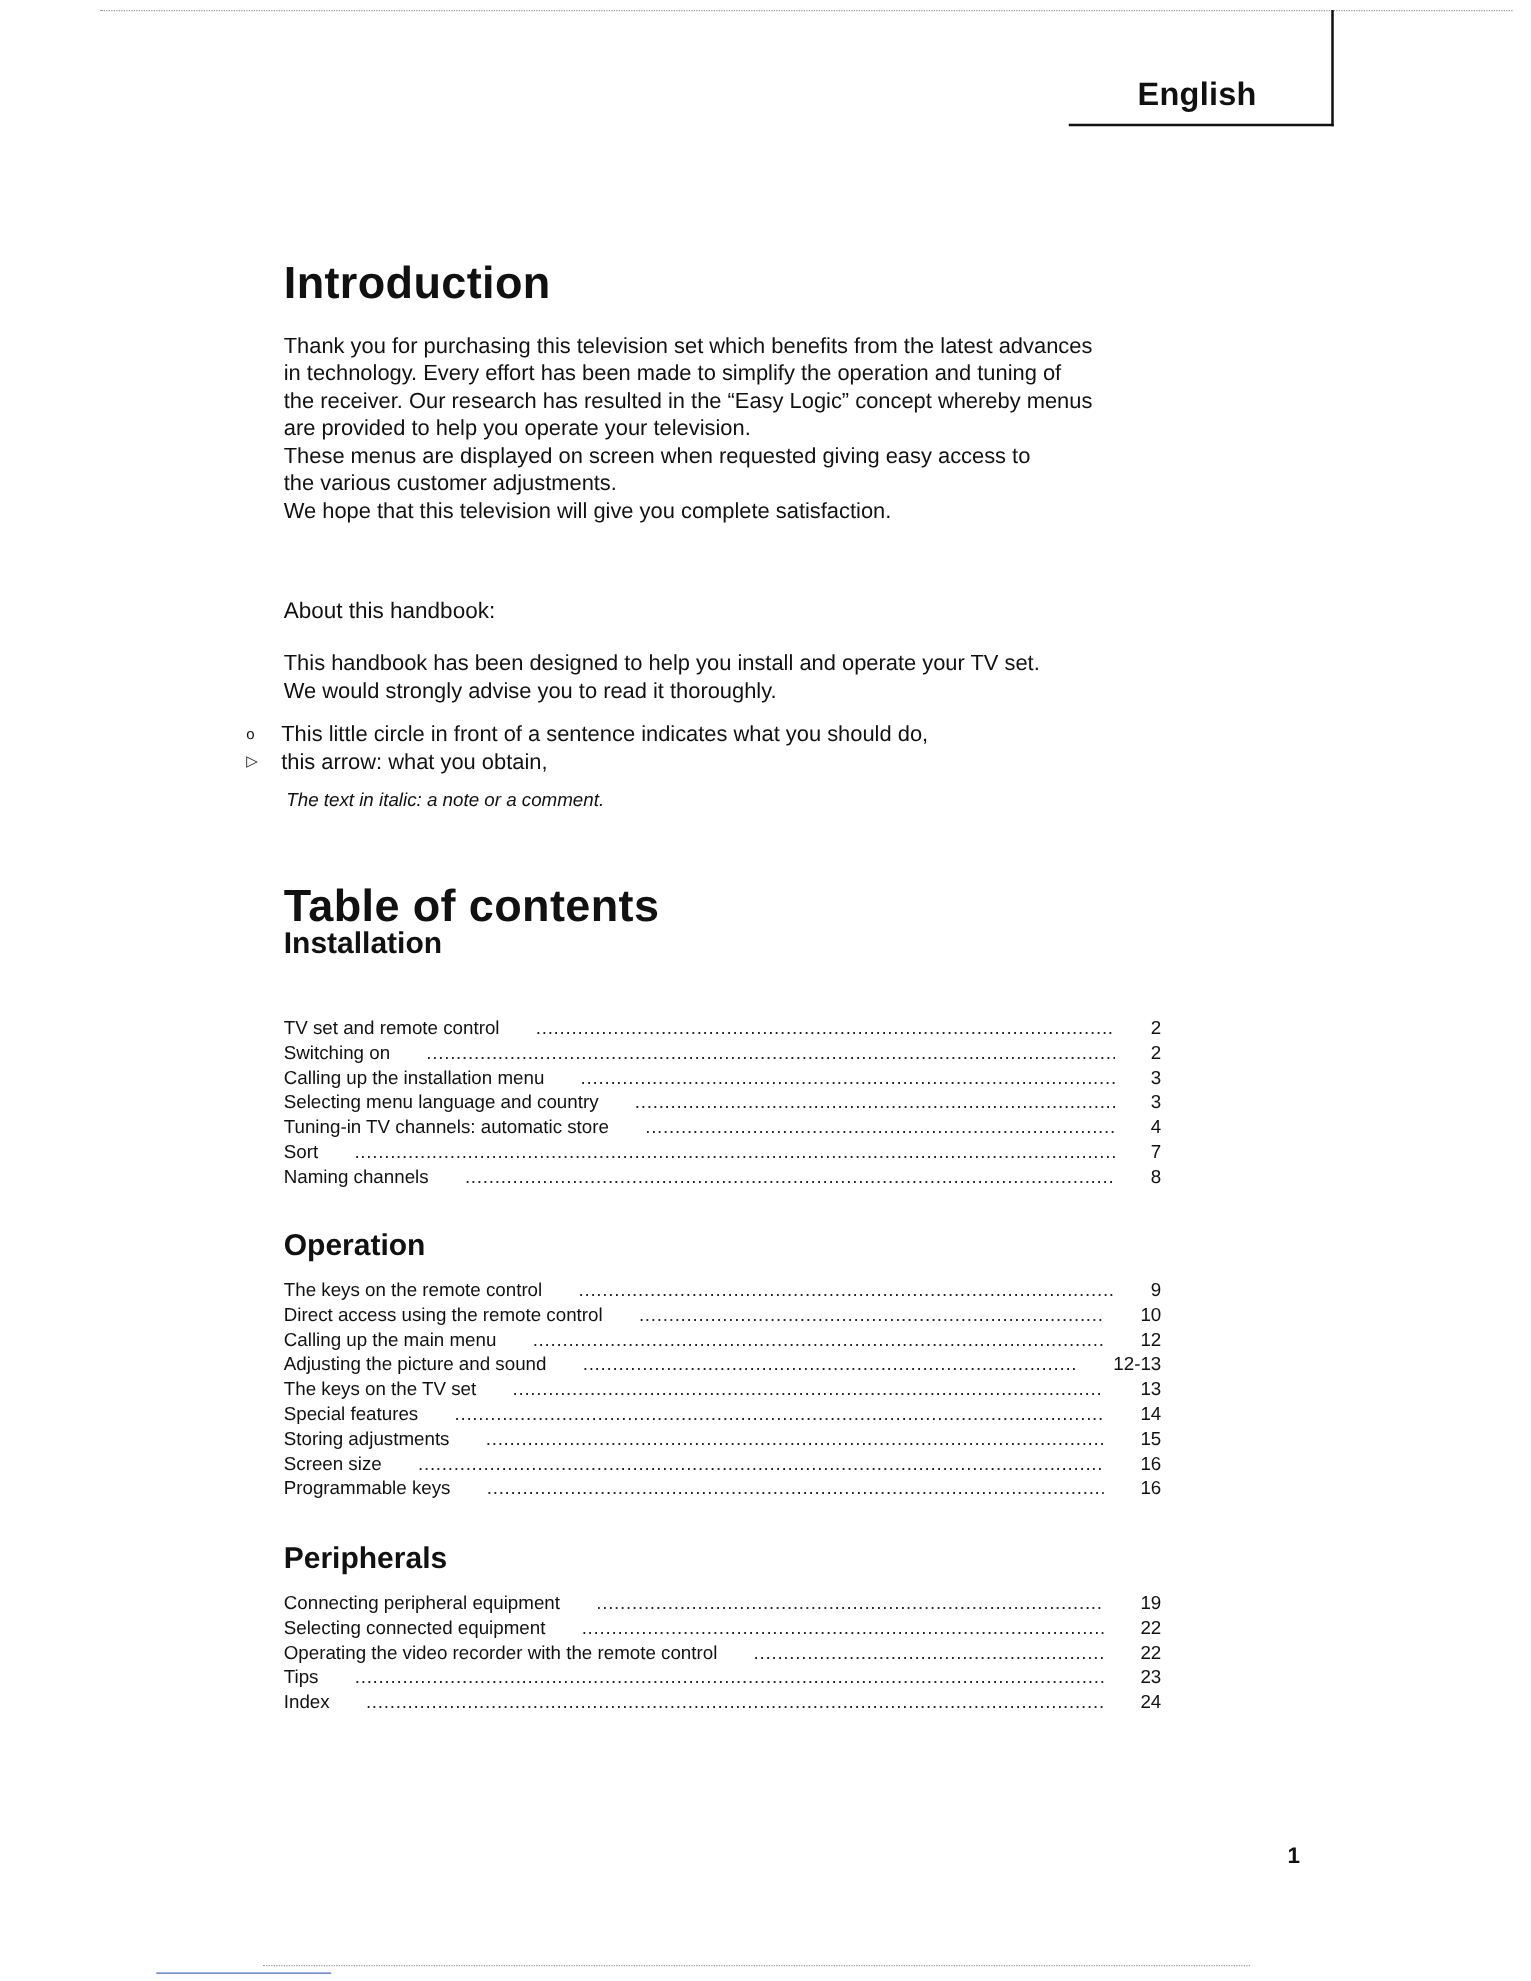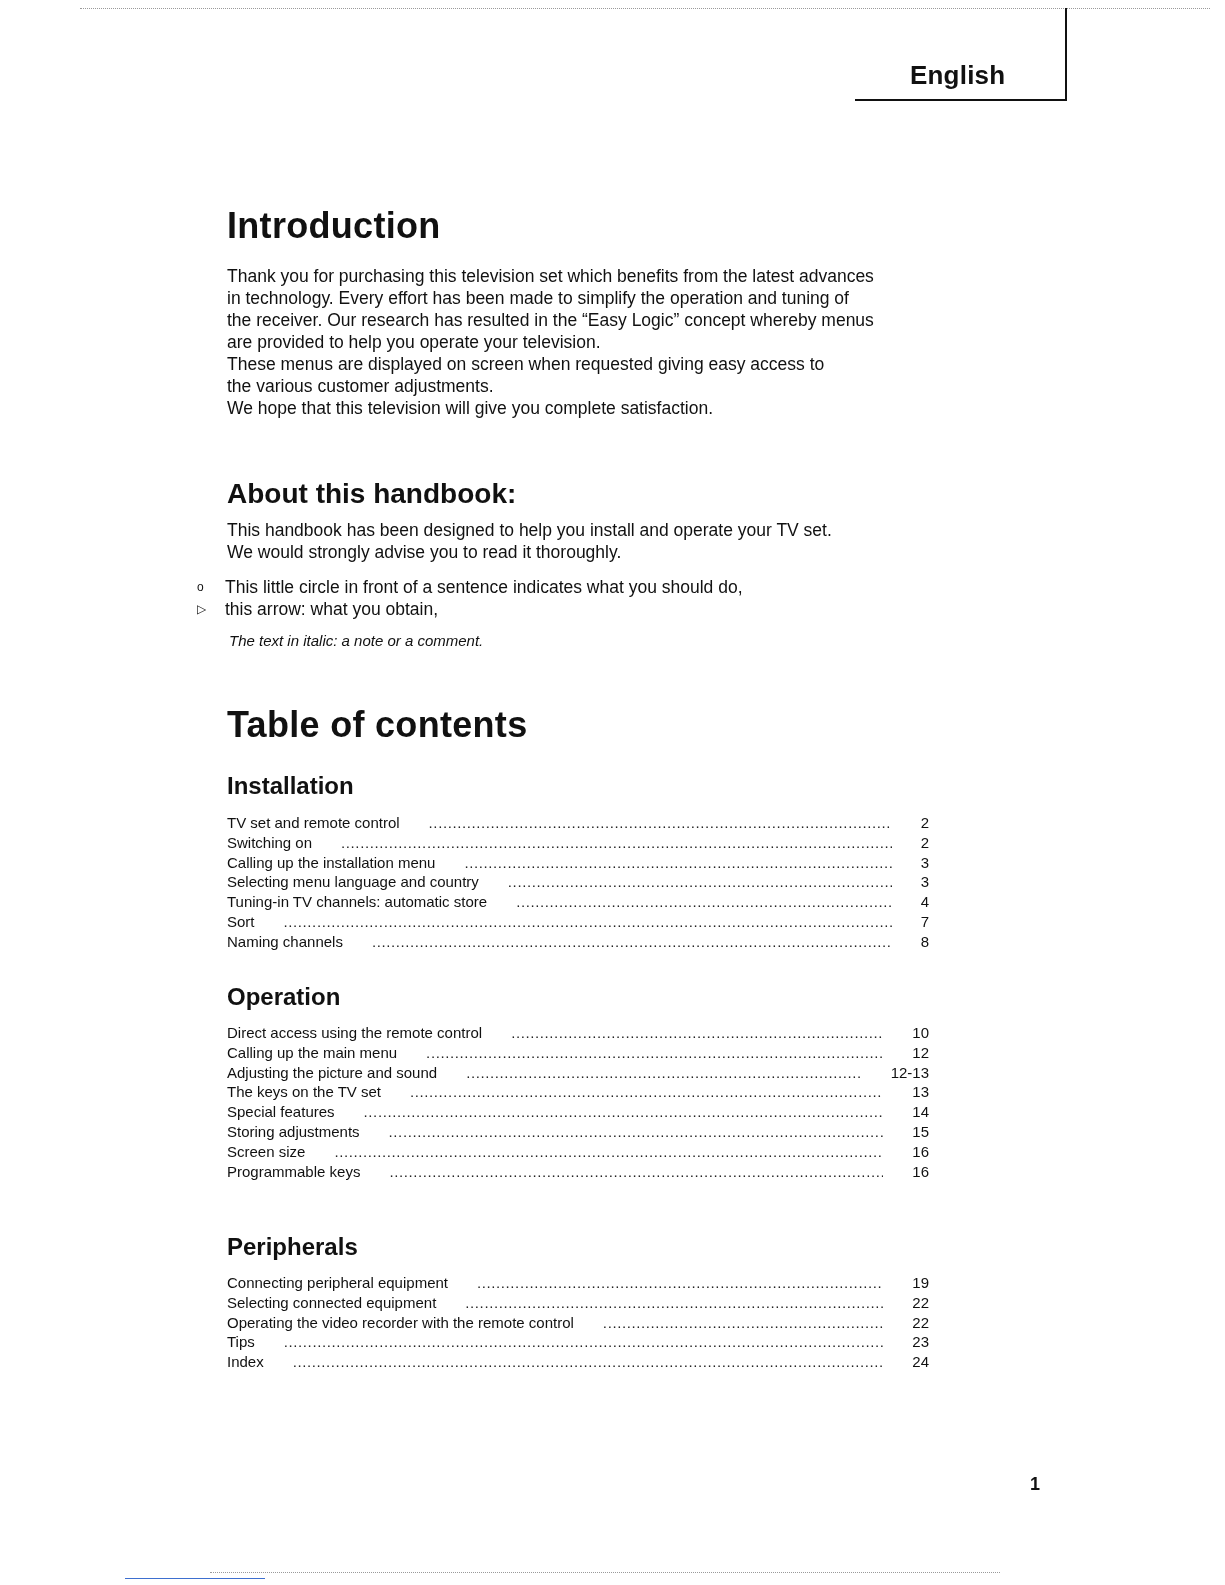--- a/index.html
+++ b/index.html
@@ -9,21 +9,21 @@
   .scan-line { position: absolute; height: 0; border-top: 1px dashed #9a9a9a; }
   .top-scan { left: 80px; top: 8px; width: 1130px; border-top-style: dotted; }
   .bottom-scan { left: 210px; top: 1572px; width: 790px; border-top-style: dotted; }
   .bottom-link { position: absolute; left: 125px; top: 1578px; width: 140px; height: 0; border-top: 1px solid #3d6fd0; }
 
   .lang-box { position: absolute; left: 855px; top: 8px; width: 210px; height: 91px;
               border-right: 2px solid #111; border-bottom: 2px solid #111; }
   .lang-label { position: absolute; left: 910px; top: 60px; font-size: 26px; font-weight: bold; letter-spacing: 0.2px; }
 
   .h1 { position: absolute; left: 227px; font-size: 36px; font-weight: bold; letter-spacing: 0.3px; margin: 0; }
-  .h2 { position: absolute; left: 227px; font-size: 28px; font-weight: bold; margin: 0; }
+  .h2 { position: absolute; left: 227px; font-size: 18px; font-weight: normal; margin: 0; }
   .h3 { position: absolute; left: 227px; font-size: 24px; font-weight: bold; margin: 0; }
 
   .para { position: absolute; left: 227px; width: 740px; font-size: 17.5px; line-height: 22px; margin: 0; }
   .para .line { display: block; white-space: nowrap; }
 
   .legend-row { position: absolute; left: 197px; font-size: 17.5px; line-height: 22px; white-space: nowrap; }
   .legend-row .sym { display: inline-block; width: 28px; font-size: 12px; vertical-align: 2px; }
   .note { position: absolute; left: 229px; top: 632px; font-size: 15px; font-style: italic; }
 
   .toc { position: absolute; left: 227px; width: 702px; margin: 0; padding: 0; list-style: none; }
@@ -63,21 +63,21 @@
 <div class="legend-row" style="top:576px;">
   <span class="sym">o</span><span>This little circle in front of a sentence indicates what you should do,</span>
 </div>
 <div class="legend-row" style="top:598px;">
   <span class="sym">▷</span><span>this arrow: what you obtain,</span>
 </div>
 <div class="note">The text in italic: a note or a comment.</div>
 
 <h1 class="h1" style="top:704px;">Table of contents</h1>
 
-<h3 class="h3" style="top:772px;">Installation</h3>
+<h3 class="h3" style="top:741px;">Installation</h3>
 <ul class="toc" style="top:813px;">
   <li>
       <span class="title">TV set and remote control</span>
       <span class="dots"></span>
       <span class="page">2</span>
     </li>
   <li>
       <span class="title">Switching on</span>
       <span class="dots"></span>
       <span class="page">2</span>
@@ -104,20 +104,25 @@
     </li>
   <li>
       <span class="title">Naming channels</span>
       <span class="dots"></span>
       <span class="page">8</span>
     </li>
 </ul>
 
 <h3 class="h3" style="top:983px;">Operation</h3>
 <ul class="toc" style="top:1023px;">
+  <li>
+      <span class="title">The keys on the remote control</span>
+      <span class="dots"></span>
+      <span class="page">9</span>
+    </li>
   <li>
       <span class="title">Direct access using the remote control</span>
       <span class="dots"></span>
       <span class="page">10</span>
     </li>
   <li>
       <span class="title">Calling up the main menu</span>
       <span class="dots"></span>
       <span class="page">12</span>
     </li>

